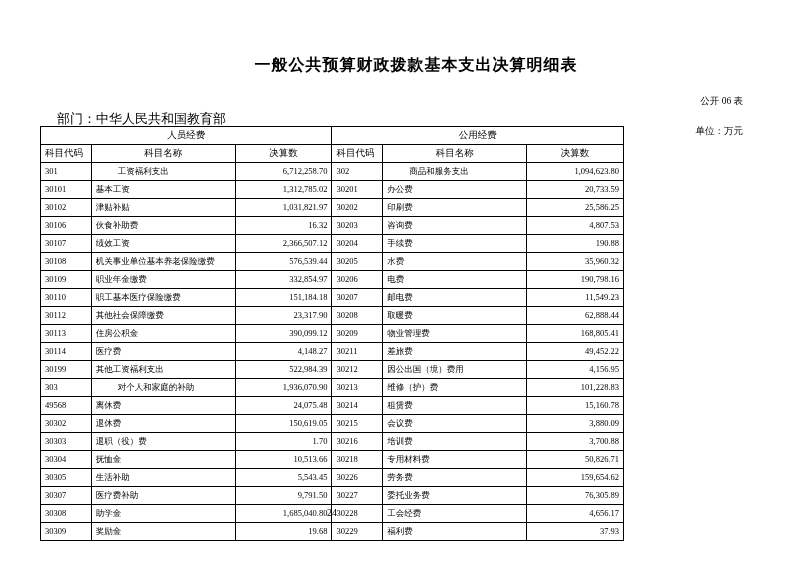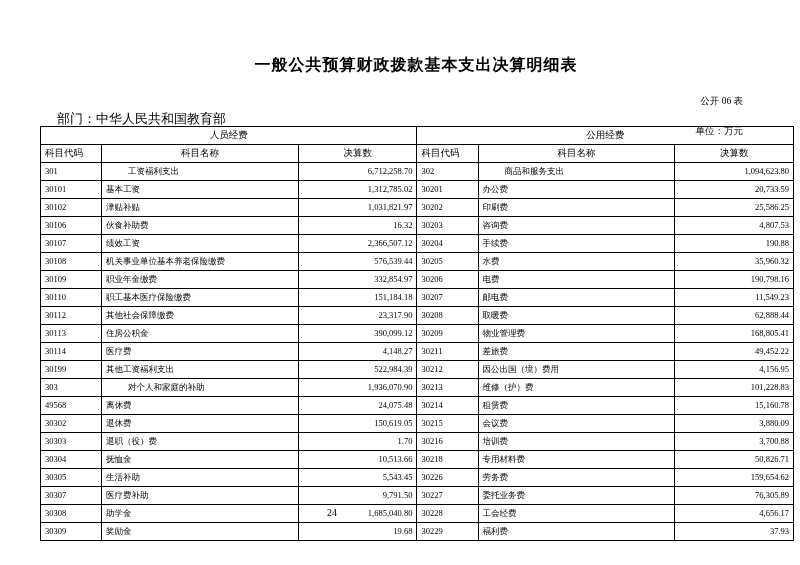--- a/index.html
+++ b/index.html
@@ -48,21 +48,21 @@
   .dept {
     position: absolute;
     top: 110px;
     left: 57px;
     font-size: 13px;
   }
   table.main {
     position: absolute;
     top: 126px;
     left: 40px;
-    width: 754px;
+    width: 584px;
     border-collapse: collapse;
     font-size: 8.5px;
   }
   table.main td, table.main th {
     border: 0.7px solid #000000;
     height: 17px;
     padding: 0 4px;
     font-weight: normal;
     line-height: 1.1;
   }

